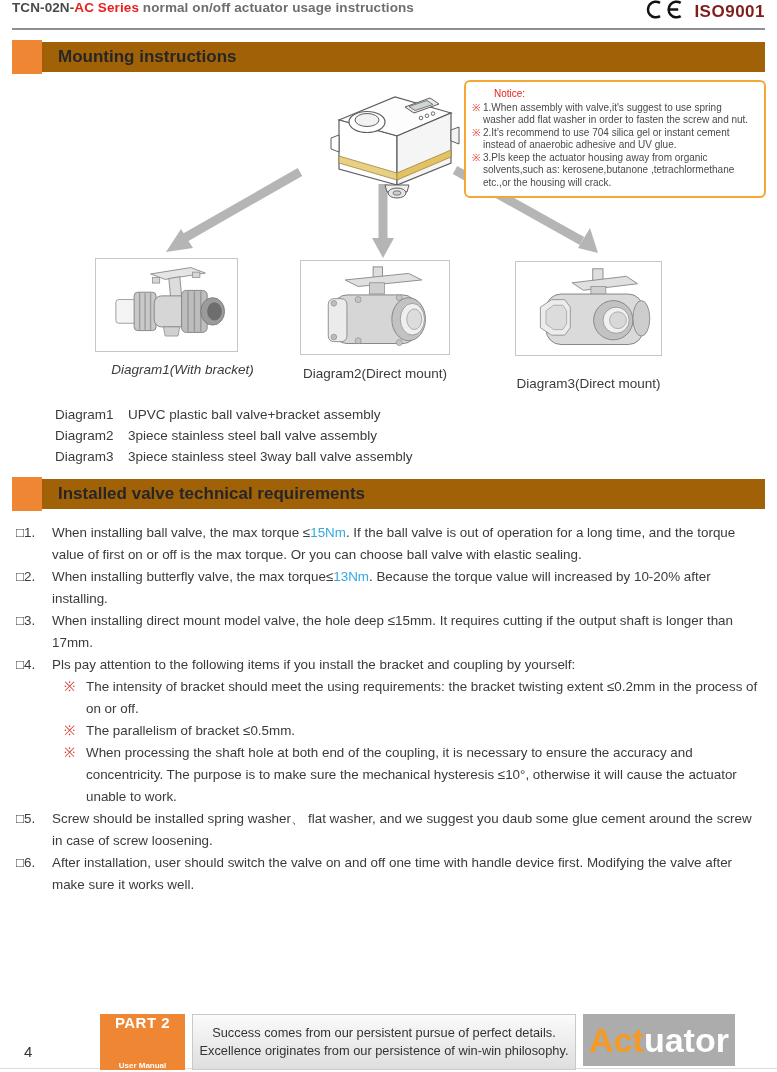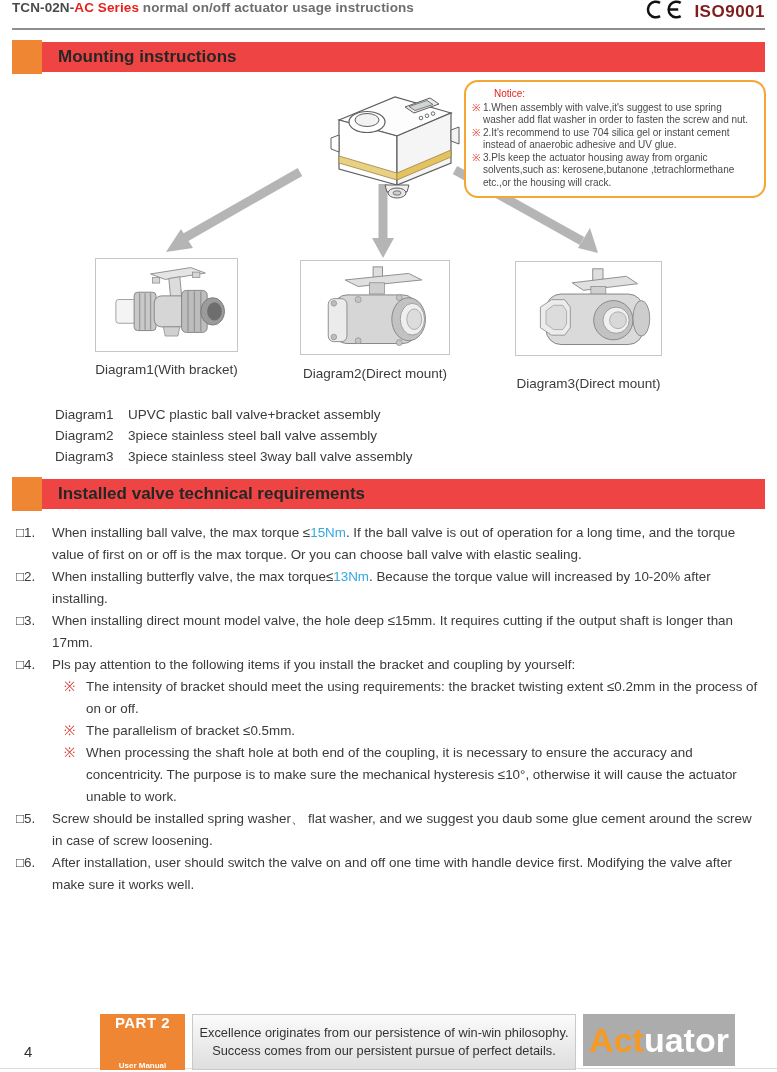--- a/index.html
+++ b/index.html
@@ -10,32 +10,32 @@
   
   .header { display:flex; justify-content:space-between; align-items:flex-start;
             height:30px; margin:0 12px; border-bottom:2px solid #8f8f8f; }
   .header-title { font-size:13.5px; font-weight:bold; color:#6e6e6e; letter-spacing:.1px; }
   .header-title .model { color:#4a4a4a; }
   .header-title .series { color:#e8211d; }
   .header-certs { display:flex; align-items:center; gap:10px; }
   .iso { font-size:17px; font-weight:bold; color:#7f1d1d; letter-spacing:.5px; }
 
   
-  .section-bar { position:relative; height:30px; background:#ef4444; margin:12px 12px 0 12px; }
+  .section-bar { position:relative; height:30px; background:#a16207; margin:12px 12px 0 12px; }
   .section-bar .orange-sq { position:absolute; left:0; top:-2px; width:30px; height:34px; background:#ee8633; }
   .section-bar .bar-title { position:absolute; left:46px; top:0; line-height:30px;
                             font-size:17px; font-weight:bold; color:#262626; }
 
   
   .figure-area { position:relative; height:320px; margin-top:4px; }
   .arrows-svg { position:absolute; left:0; top:0; }
   .actuator { position:absolute; left:317px; top:4px; }
 
   .notice-box { position:absolute; left:464px; top:4px; width:302px;
-                border:2px solid #f5a733; border-radius:14px; padding:6px 8px 7px 6px;
+                border:2px solid #f5a733; border-radius:6px; padding:6px 8px 7px 6px;
                 background:#fff; font-size:10px; line-height:12.5px; color:#4a4a4a; }
   .notice-title { color:#e8211d; margin-left:22px; margin-bottom:1px; }
   .notice-row { display:flex; }
   .notice-row .n-marker { flex:0 0 11px; color:#e8392e; }
   .notice-row .n-text { flex:1; }
 
   .diagram-box { position:absolute; background:#fff; border:1px solid #c6c6c6;
                  display:flex; align-items:center; justify-content:center; }
   .diagram-label { position:absolute; text-align:center; font-size:13.5px; color:#3b3b3b; }
 
@@ -201,21 +201,21 @@
         <rect x="24" y="30" width="104" height="54" rx="16" fill="#dadada" stroke="#808080" stroke-width="1"></rect>
         <polygon points="18,44 30,36 44,36 50,44 50,66 44,74 30,74 18,66" fill="#ececec" stroke="#949494" stroke-width="1"></polygon>
         <polygon points="24,48 32,42 42,42 46,48 46,62 42,68 32,68 24,62" fill="#dcdcdc" stroke="#9e9e9e" stroke-width="0.8"></polygon>
         <circle cx="96" cy="58" r="21" fill="#c2c2c2" stroke="#848484" stroke-width="1"></circle>
         <circle cx="99" cy="58" r="14" fill="#f0f0f0" stroke="#9a9a9a" stroke-width="1"></circle>
         <circle cx="101" cy="58" r="9" fill="#d8d8d8" stroke="#9e9e9e" stroke-width="0.8"></circle>
         <ellipse cx="126" cy="56" rx="9" ry="19" fill="#cdcdcd" stroke="#8a8a8a" stroke-width="1"></ellipse>
       </svg>
     </div>
 
-    <div class="diagram-label" style="left:95px; top:286px; width:143px;">Diagram1(With bracket)</div>
+    <div class="diagram-label" style="left:111px; top:286px; width:143px;font-style:italic;">Diagram1(With bracket)</div>
     <div class="diagram-label" style="left:300px; top:290px; width:150px;">Diagram2(Direct mount)</div>
     <div class="diagram-label" style="left:515px; top:300px; width:147px;">Diagram3(Direct mount)</div>
   </div>
 
   <div class="descriptions">
     <div class="desc-row">
       <span class="d-name">Diagram1</span>
       <span>UPVC plastic ball valve+bracket assembly</span>
     </div>
     <div class="desc-row">
@@ -272,21 +272,21 @@
     </div>
   </div>
 
   <div class="footer-line"></div>
   <div class="page-num">4</div>
   <div class="part-box">
     <div class="part-main">PART 2</div>
     <div class="part-sub">User Manual</div>
   </div>
   <div class="slogan-box">
+    <div>Success comes from our persistent pursue of perfect details.</div>
     <div>Excellence originates from our persistence of win-win philosophy.</div>
-    <div>Success comes from our persistent pursue of perfect details.</div>
   </div>
   <div class="logo-box">
     <span class="act">Act</span>
       <span class="uator">uator</span>
   </div>
 
 </div>
 
 </body></html>

